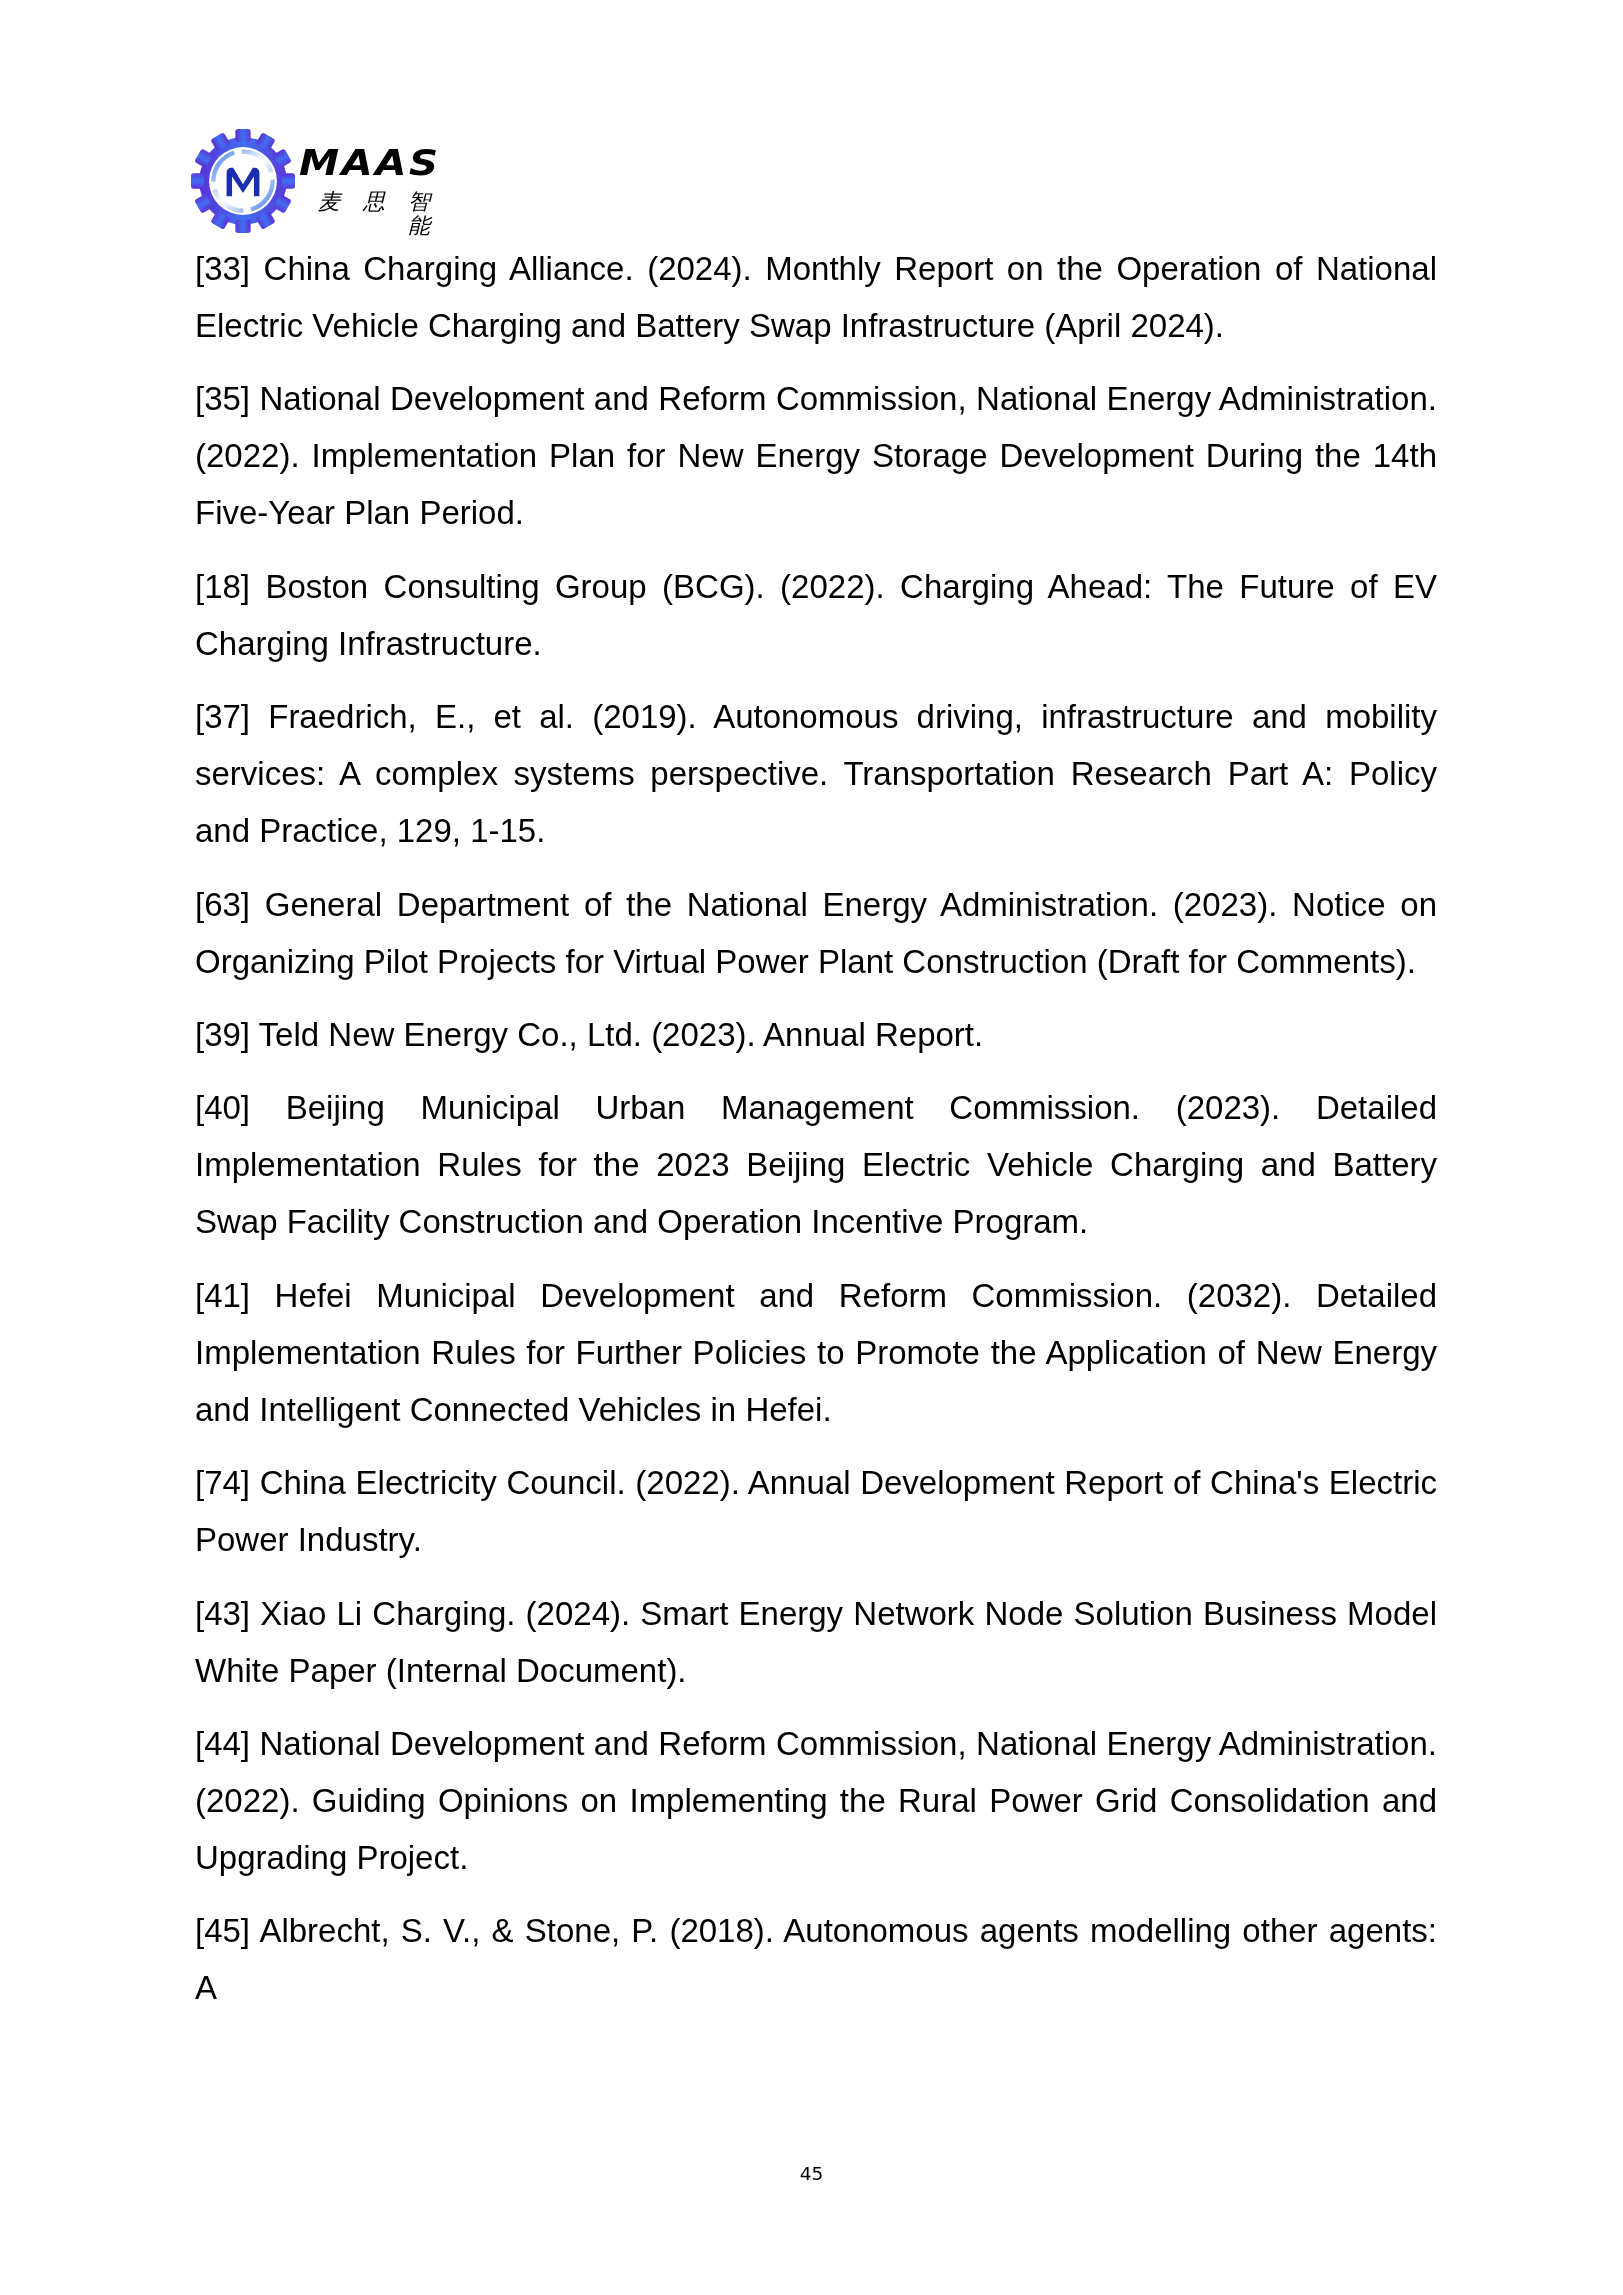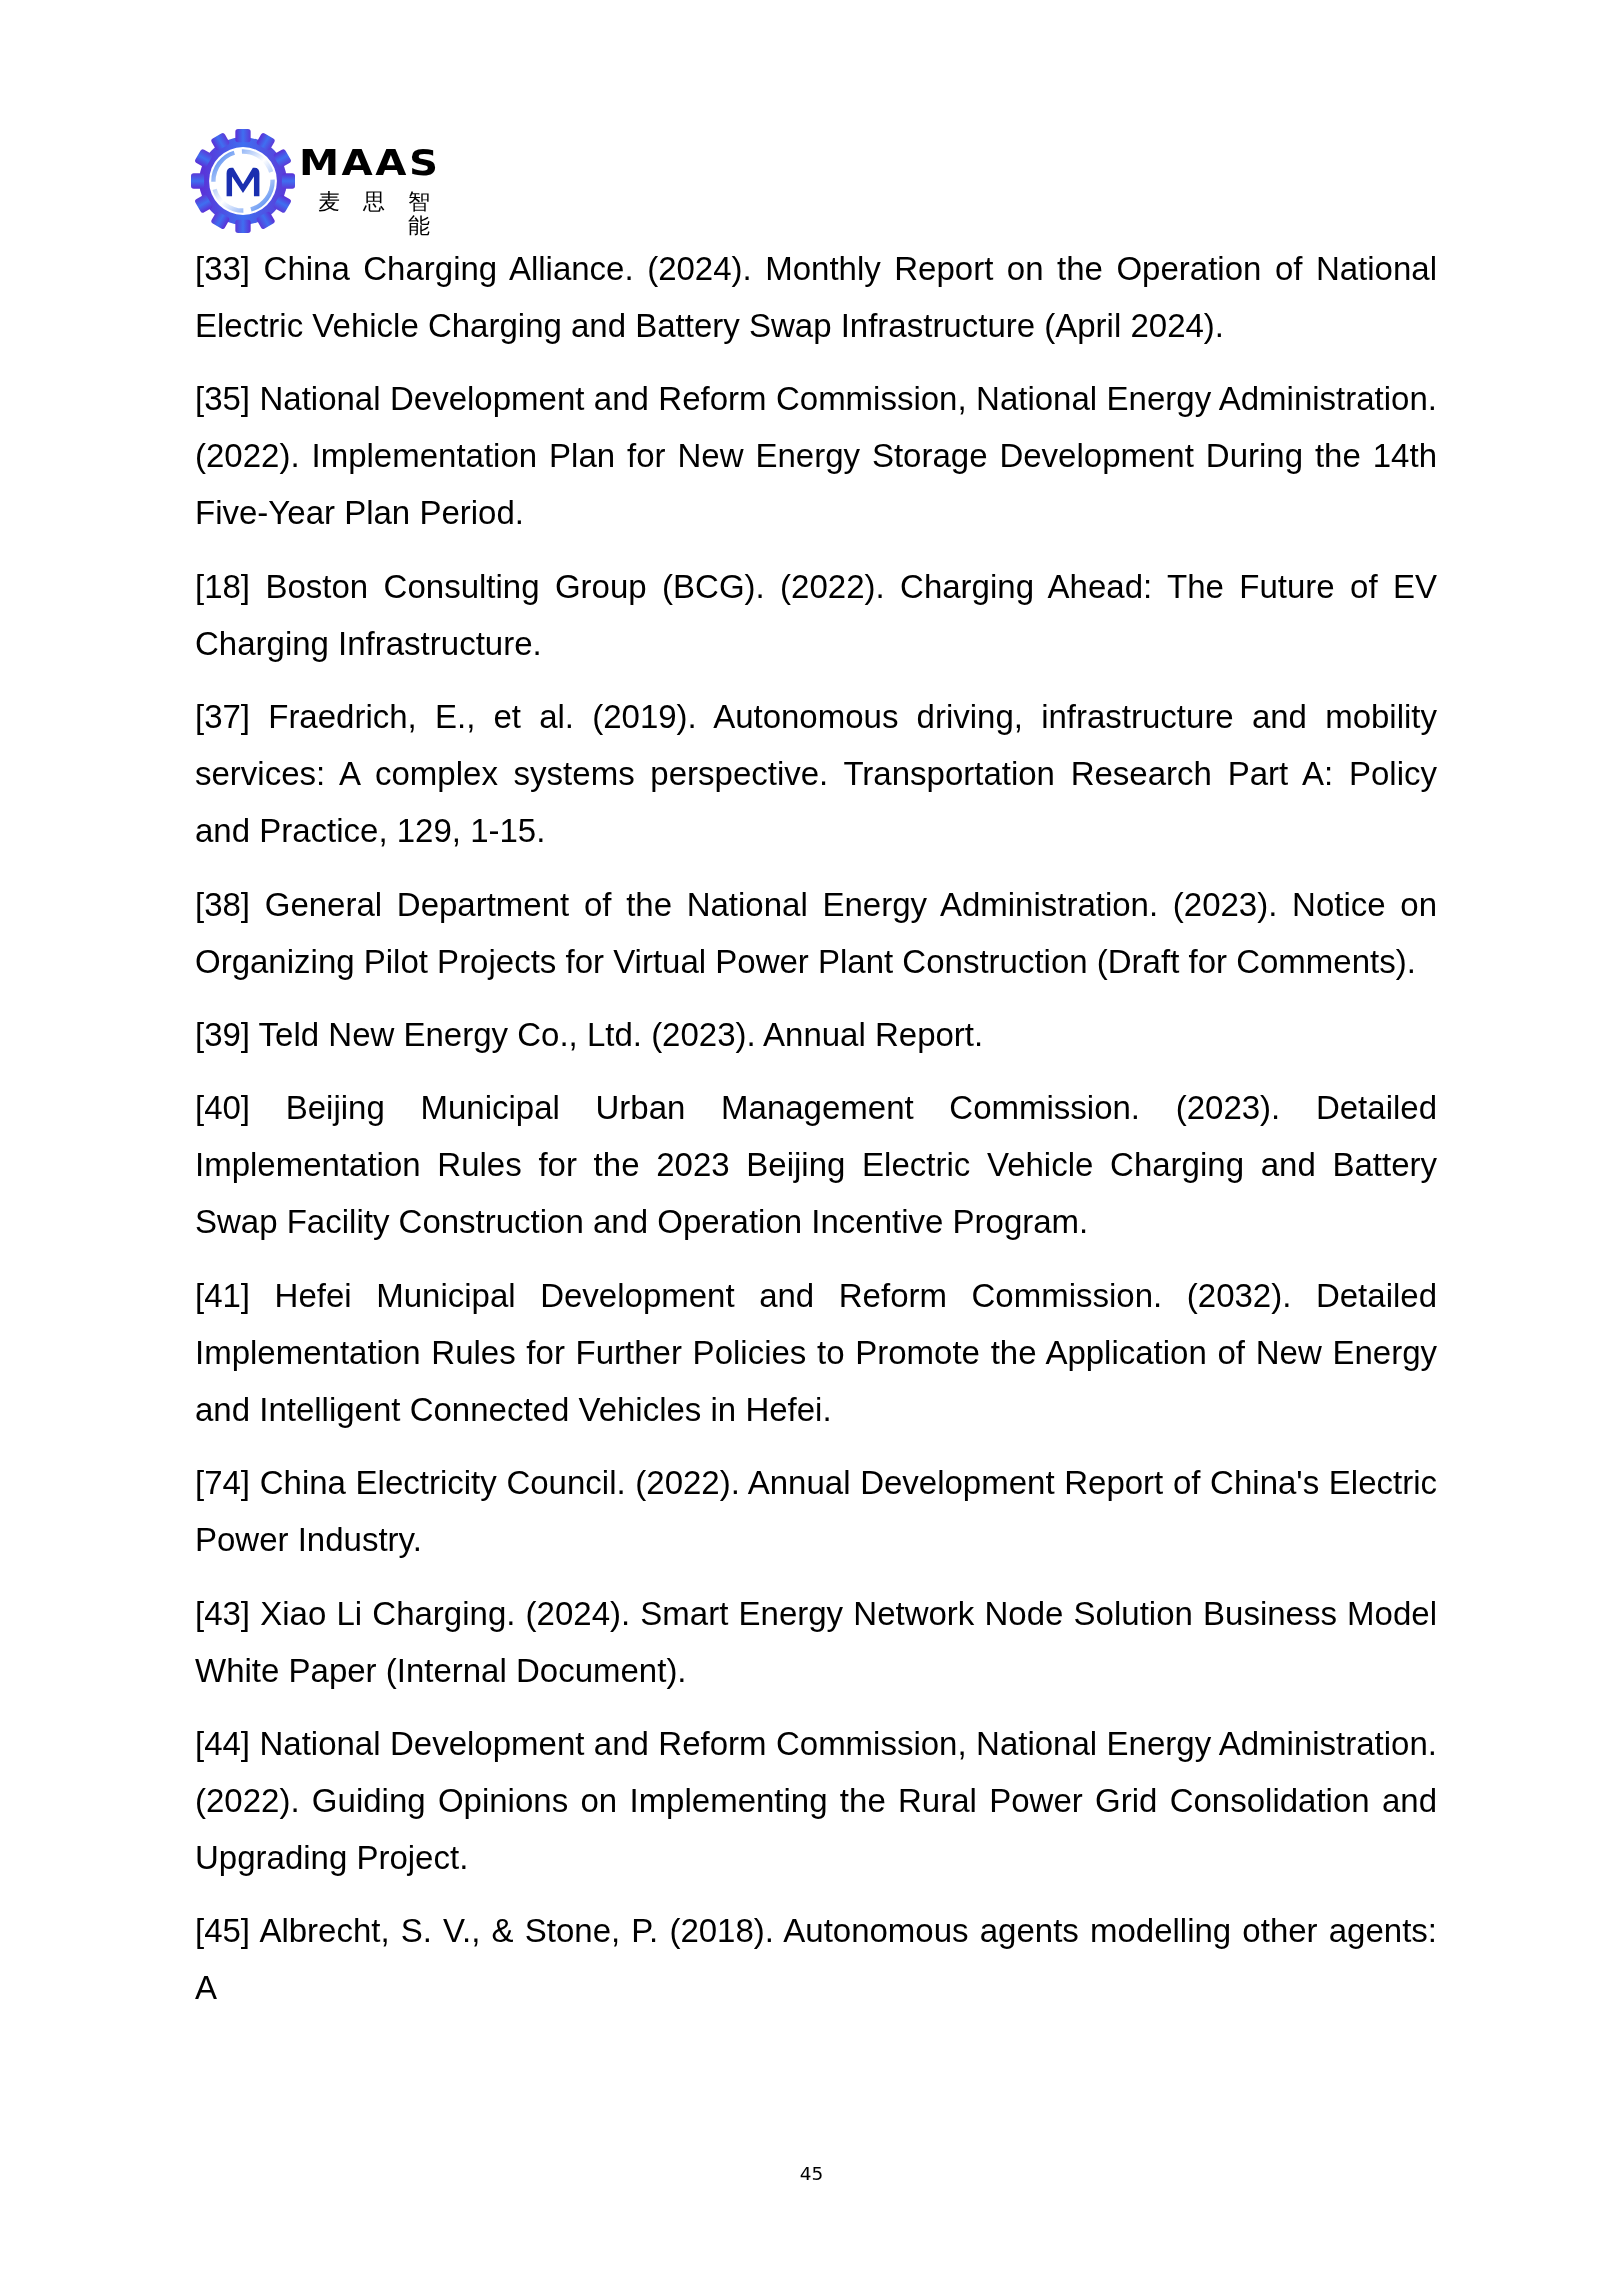--- a/index.html
+++ b/index.html
@@ -1,18 +1,18 @@
 <!DOCTYPE html>
 <html style="font-size:8.7px"><head>
 <meta charset="utf-8">
 <style>
   html, body { margin:0; padding:0; background:#ffffff; }
   body { width:1623px; height:2295px; position:relative; overflow:hidden;
          font-family:"Liberation Sans", sans-serif; color:#000; }
-  .logo { position:absolute; left:191px; top:129px; width:262px; height:104px; }
+  .logo { position:absolute; left:191px; top:129px; width:262px; height:104px;font-style:italic; }
   .gear { position:absolute; left:0; top:0; width:104px; height:104px; }
   .brand-name { position:absolute; left:108px; top:16.4px; font-family:"DejaVu Sans", sans-serif;
                 font-weight:bold; font-size:36px; letter-spacing:2.2px; line-height:36px;
                 transform:scaleX(1.12); transform-origin:left top; color:#000; }
   .brand-cn { position:absolute; left:109px; top:61px; font-family:"DejaVu Sans", sans-serif;
               font-size:22px; line-height:24px; letter-spacing:23px; color:#000;text-align:right; }
   .refs { position:absolute; left:195px; top:240px; width:1242px; }
   .ref { margin:0 0 16.4px 0; font-size:33px; line-height:57px; text-align:justify;
          font-family:"Liberation Sans", sans-serif; }
   .page-num { position:absolute; left:0; width:1623px; top:2163px; text-align:center;
@@ -59,21 +59,21 @@
   </svg>
   <div class="brand-name">MAAS</div>
   <div class="brand-cn">麦思智能</div>
 </div>
 
 <div class="refs">
   <p class="ref">[33] China Charging Alliance. (2024). Monthly Report on the Operation of National Electric Vehicle Charging and Battery Swap Infrastructure (April 2024).</p>
   <p class="ref">[35] National Development and Reform Commission, National Energy Administration. (2022). Implementation Plan for New Energy Storage Development During the 14th Five-Year Plan Period.</p>
   <p class="ref">[18] Boston Consulting Group (BCG). (2022). Charging Ahead: The Future of EV Charging Infrastructure.</p>
   <p class="ref">[37] Fraedrich, E., et al. (2019). Autonomous driving, infrastructure and mobility services: A complex systems perspective. Transportation Research Part A: Policy and Practice, 129, 1-15.</p>
-  <p class="ref">[38] General Department of the National Energy Administration. (2023). Notice on Organizing Pilot Projects for Virtual Power Plant Construction (Draft for Comments).</p>
+  <p class="ref">[63] General Department of the National Energy Administration. (2023). Notice on Organizing Pilot Projects for Virtual Power Plant Construction (Draft for Comments).</p>
   <p class="ref">[39] Teld New Energy Co., Ltd. (2023). Annual Report.</p>
   <p class="ref">[40] Beijing Municipal Urban Management Commission. (2023). Detailed Implementation Rules for the 2023 Beijing Electric Vehicle Charging and Battery Swap Facility Construction and Operation Incentive Program.</p>
   <p class="ref">[41] Hefei Municipal Development and Reform Commission. (2032). Detailed Implementation Rules for Further Policies to Promote the Application of New Energy and Intelligent Connected Vehicles in Hefei.</p>
   <p class="ref">[74] China Electricity Council. (2022). Annual Development Report of China's Electric Power Industry.</p>
   <p class="ref">[43] Xiao Li Charging. (2024). Smart Energy Network Node Solution Business Model White Paper (Internal Document).</p>
   <p class="ref">[44] National Development and Reform Commission, National Energy Administration. (2022). Guiding Opinions on Implementing the Rural Power Grid Consolidation and Upgrading Project.</p>
   <p class="ref">[45] Albrecht, S. V., &amp; Stone, P. (2018). Autonomous agents modelling other agents: A</p>
 </div>
 
 <div class="page-num">45</div>

